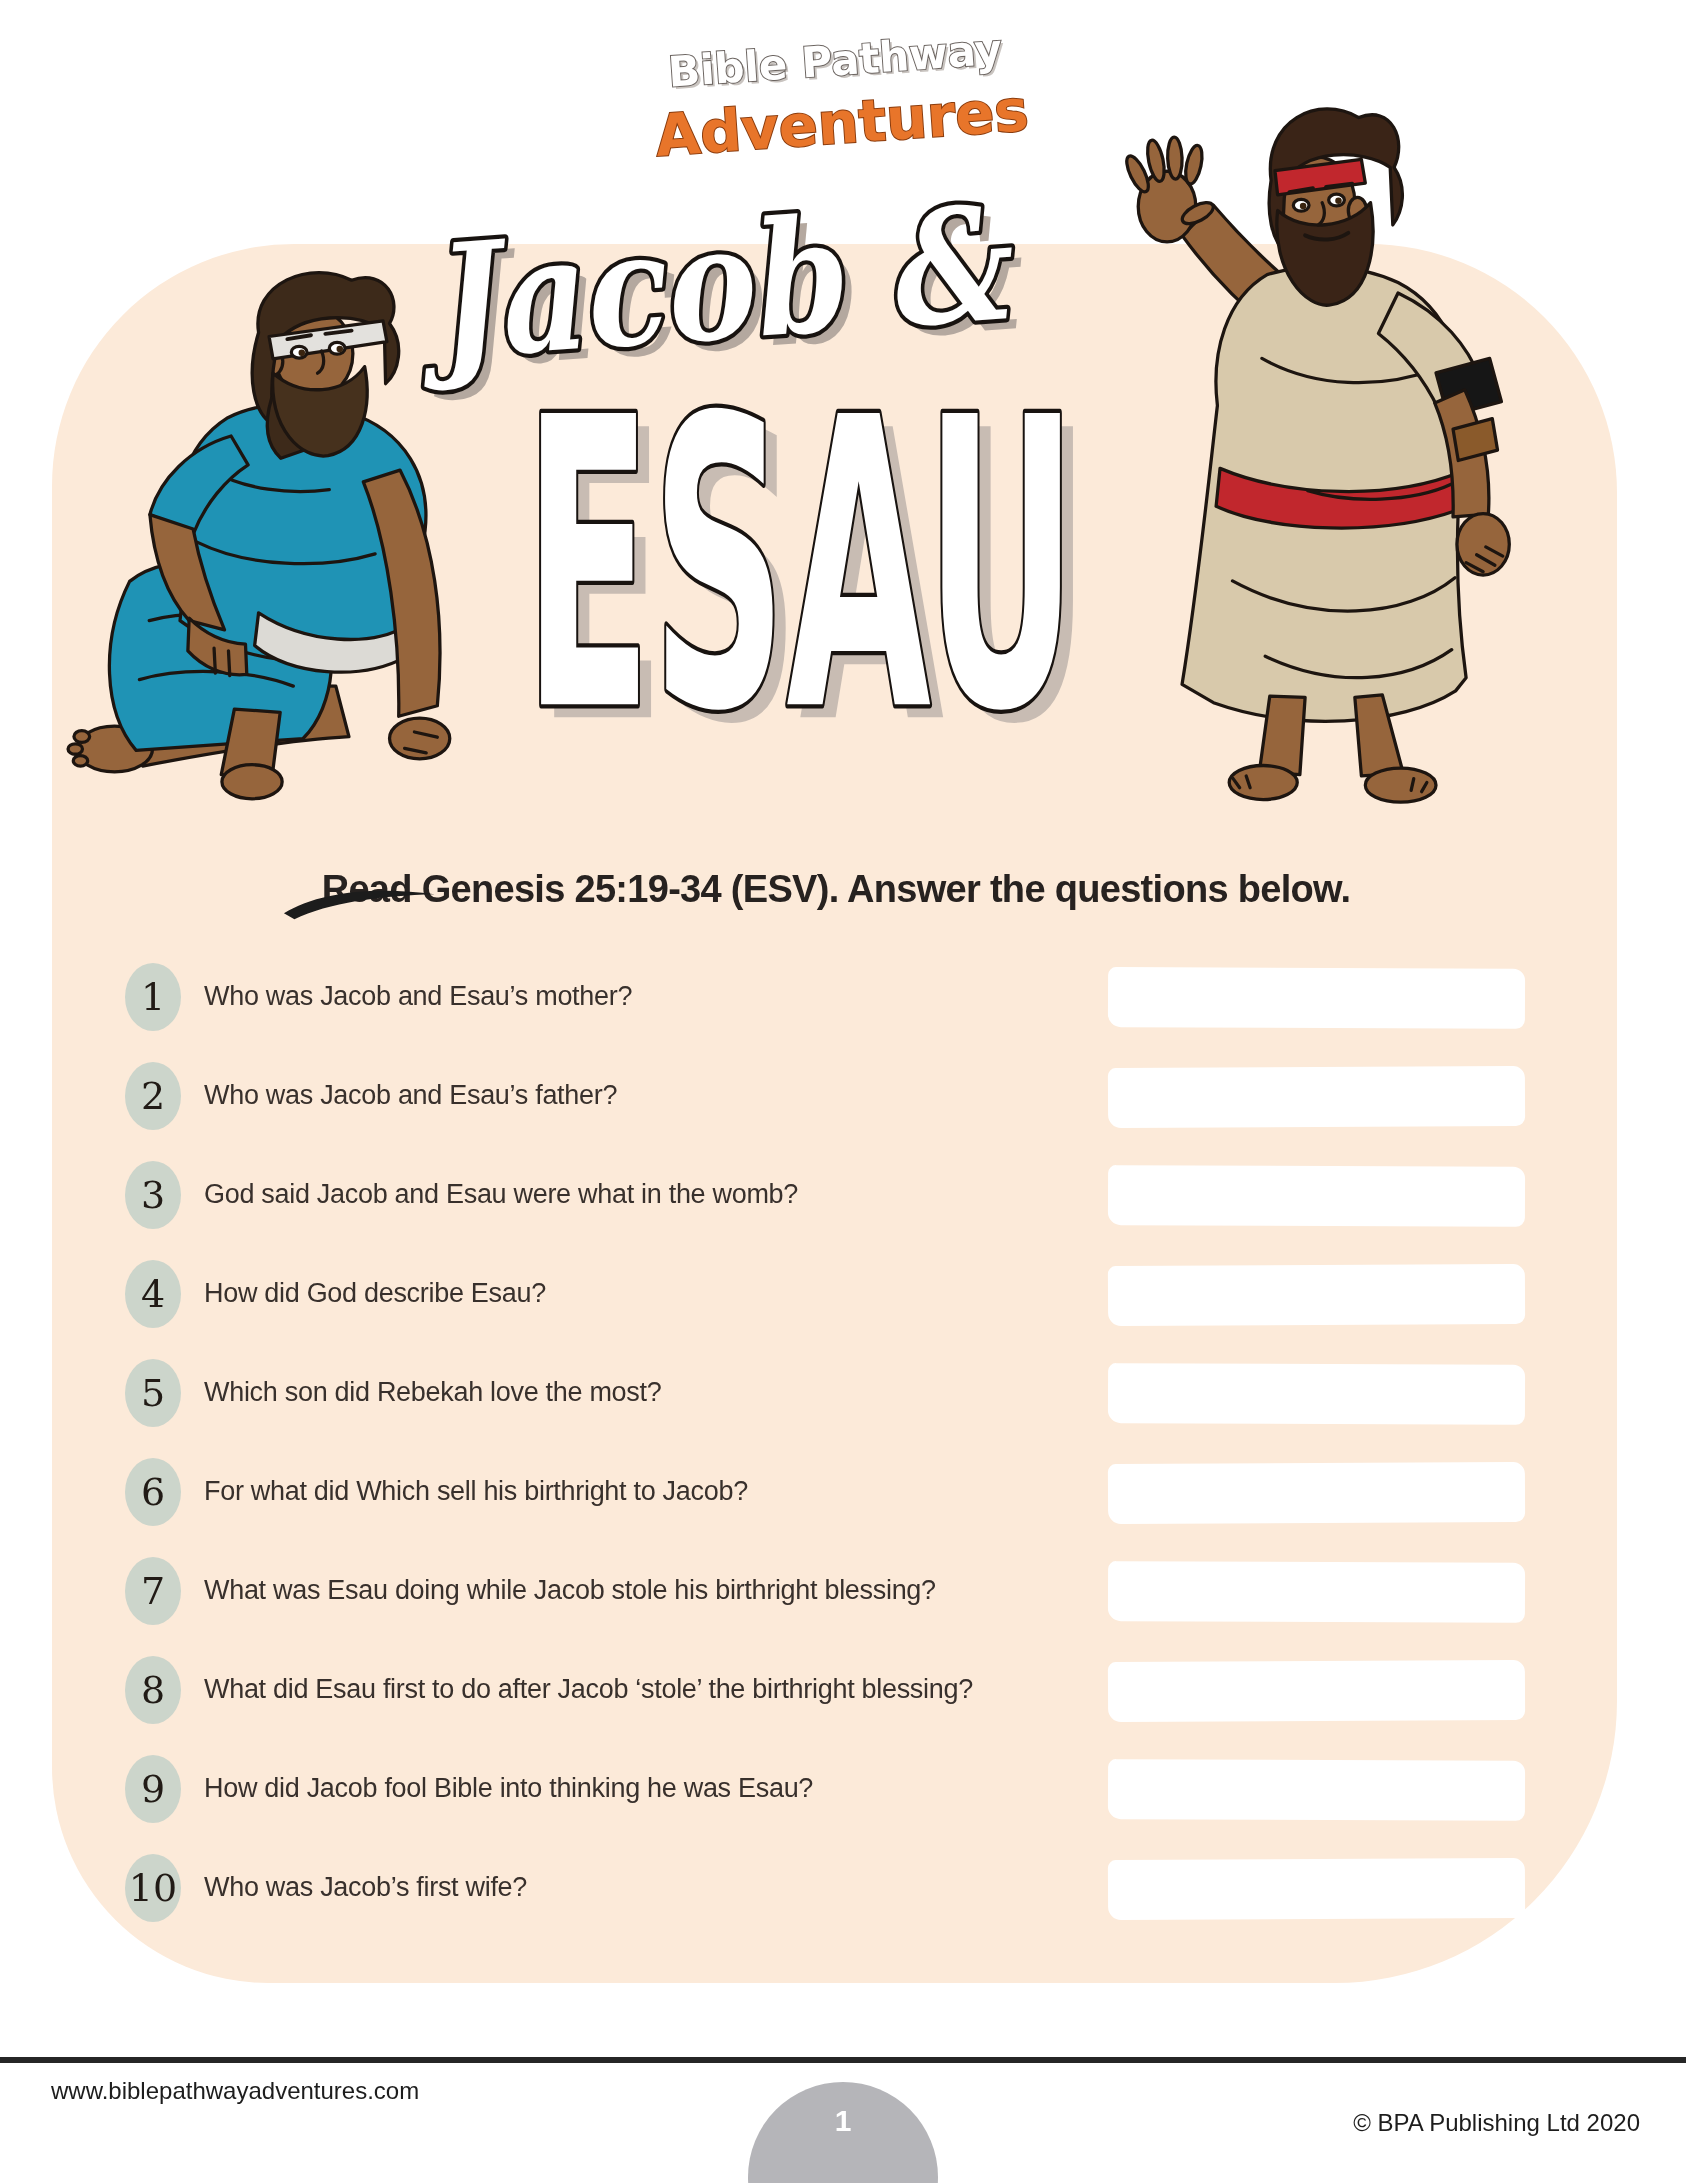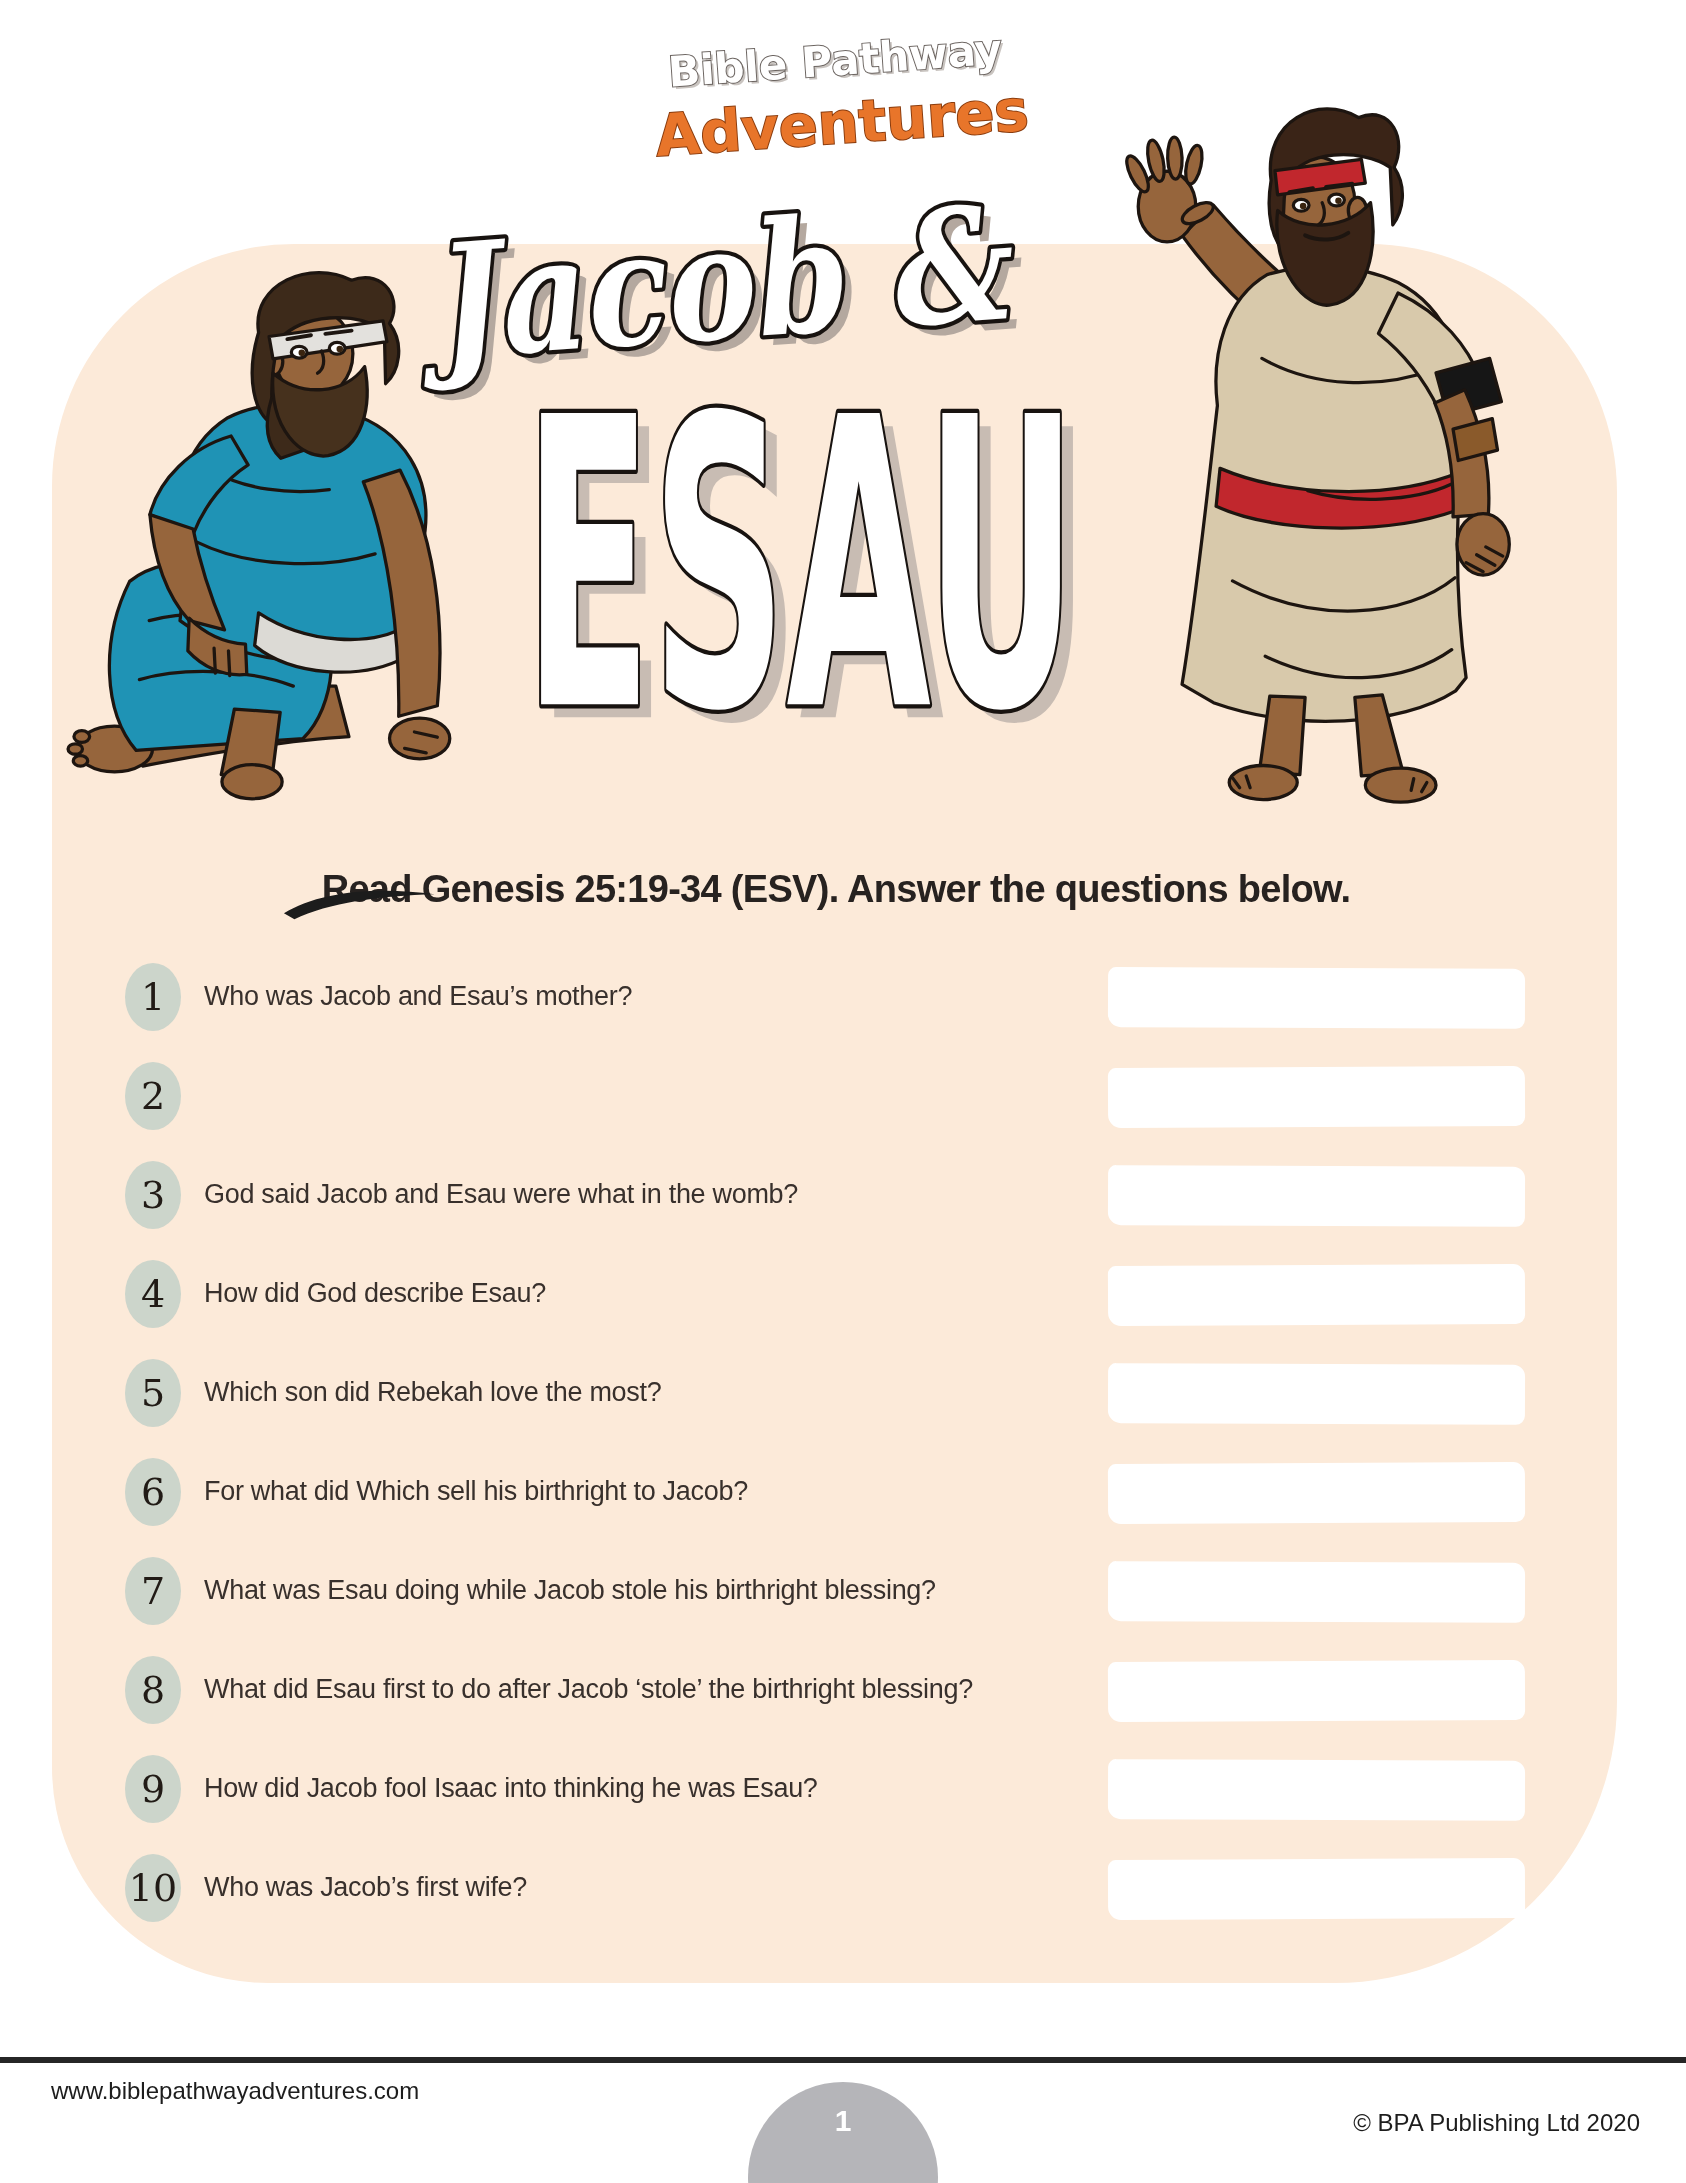--- a/index.html
+++ b/index.html
@@ -197,20 +197,21 @@
 </svg>
 
 <div class="abs questions">
   <div class="q-row">
     <div class="q-badge">1</div>
     <div class="q-text">Who was Jacob and Esau’s mother?</div>
     <div class="q-answer"></div>
   </div>
   <div class="q-row">
     <div class="q-badge">2</div>
+    <div class="q-text">Who was Jacob and Esau’s father?</div>
     <div class="q-answer"></div>
   </div>
   <div class="q-row">
     <div class="q-badge">3</div>
     <div class="q-text">God said Jacob and Esau were what in the womb?</div>
     <div class="q-answer"></div>
   </div>
   <div class="q-row">
     <div class="q-badge">4</div>
     <div class="q-text">How did God describe Esau?</div>
@@ -231,21 +232,21 @@
     <div class="q-text">What was Esau doing while Jacob stole his birthright blessing?</div>
     <div class="q-answer"></div>
   </div>
   <div class="q-row">
     <div class="q-badge">8</div>
     <div class="q-text">What did Esau first to do after Jacob ‘stole’ the birthright blessing?</div>
     <div class="q-answer"></div>
   </div>
   <div class="q-row">
     <div class="q-badge">9</div>
-    <div class="q-text">How did Jacob fool Isaac into thinking he was Esau?</div>
+    <div class="q-text">How did Jacob fool Bible into thinking he was Esau?</div>
     <div class="q-answer"></div>
   </div>
   <div class="q-row">
     <div class="q-badge">10</div>
     <div class="q-text">Who was Jacob’s first wife?</div>
     <div class="q-answer"></div>
   </div>
 </div>
 
 <div class="abs footer-rule"></div>

